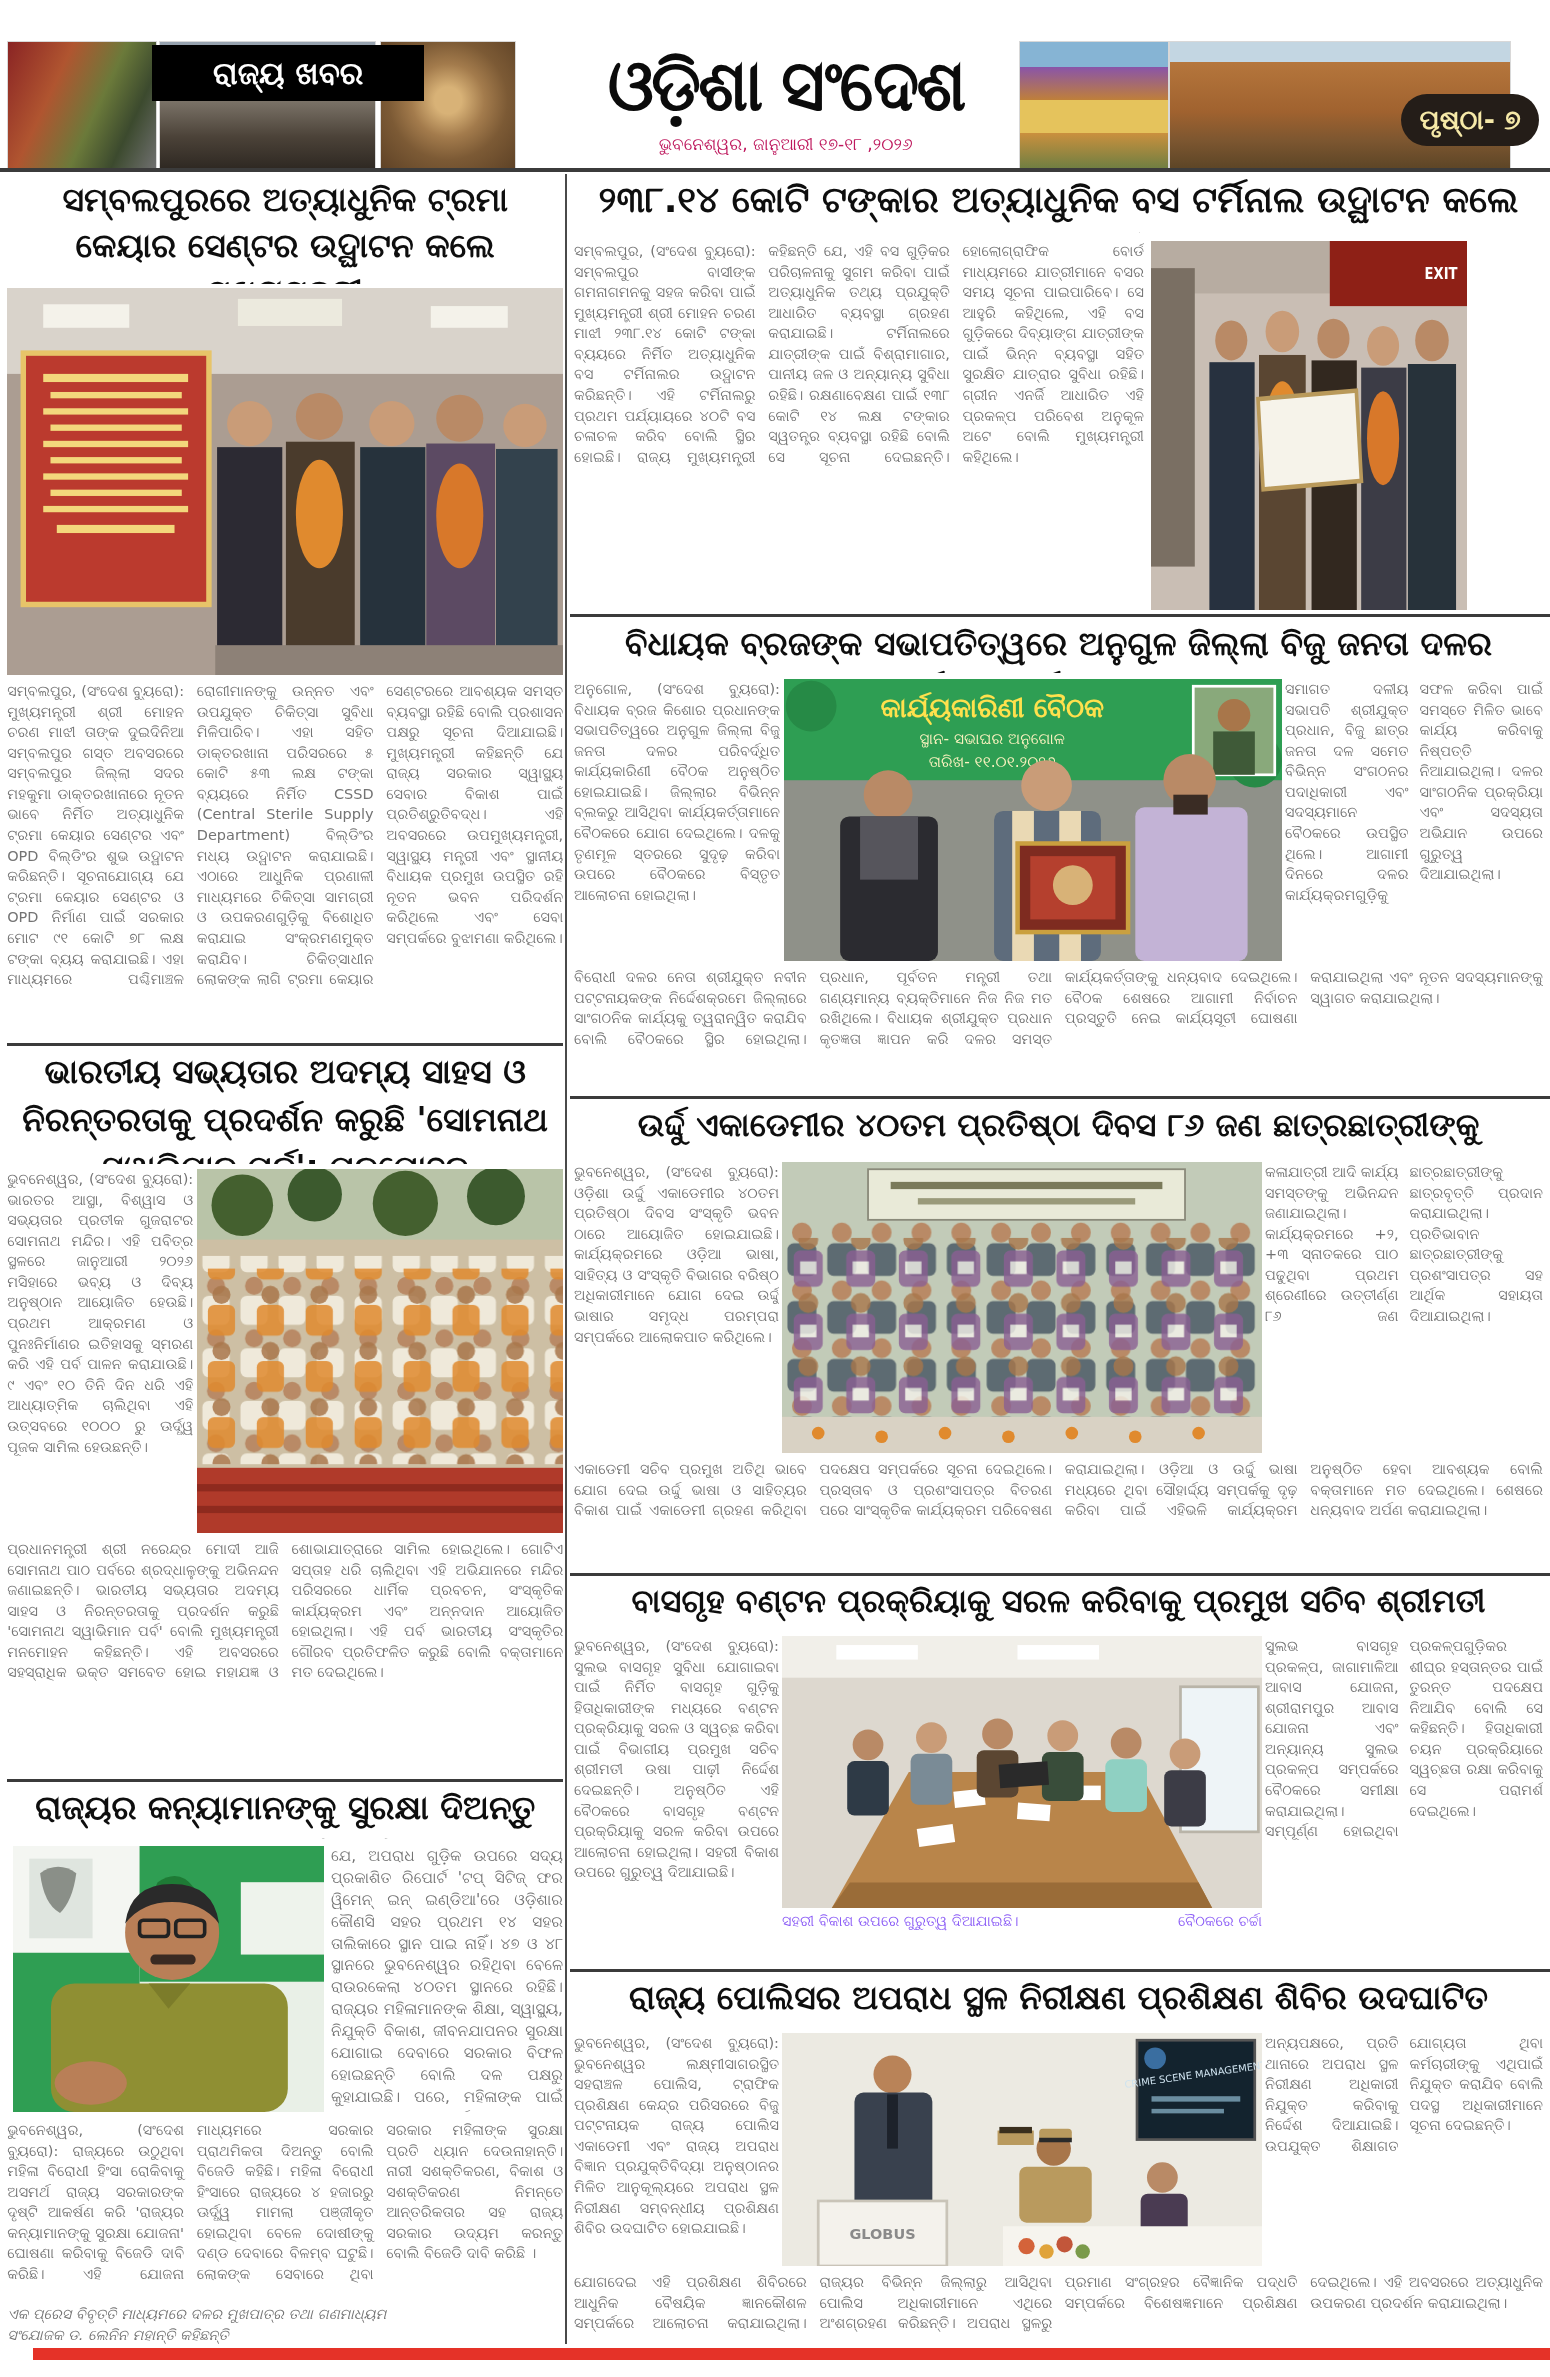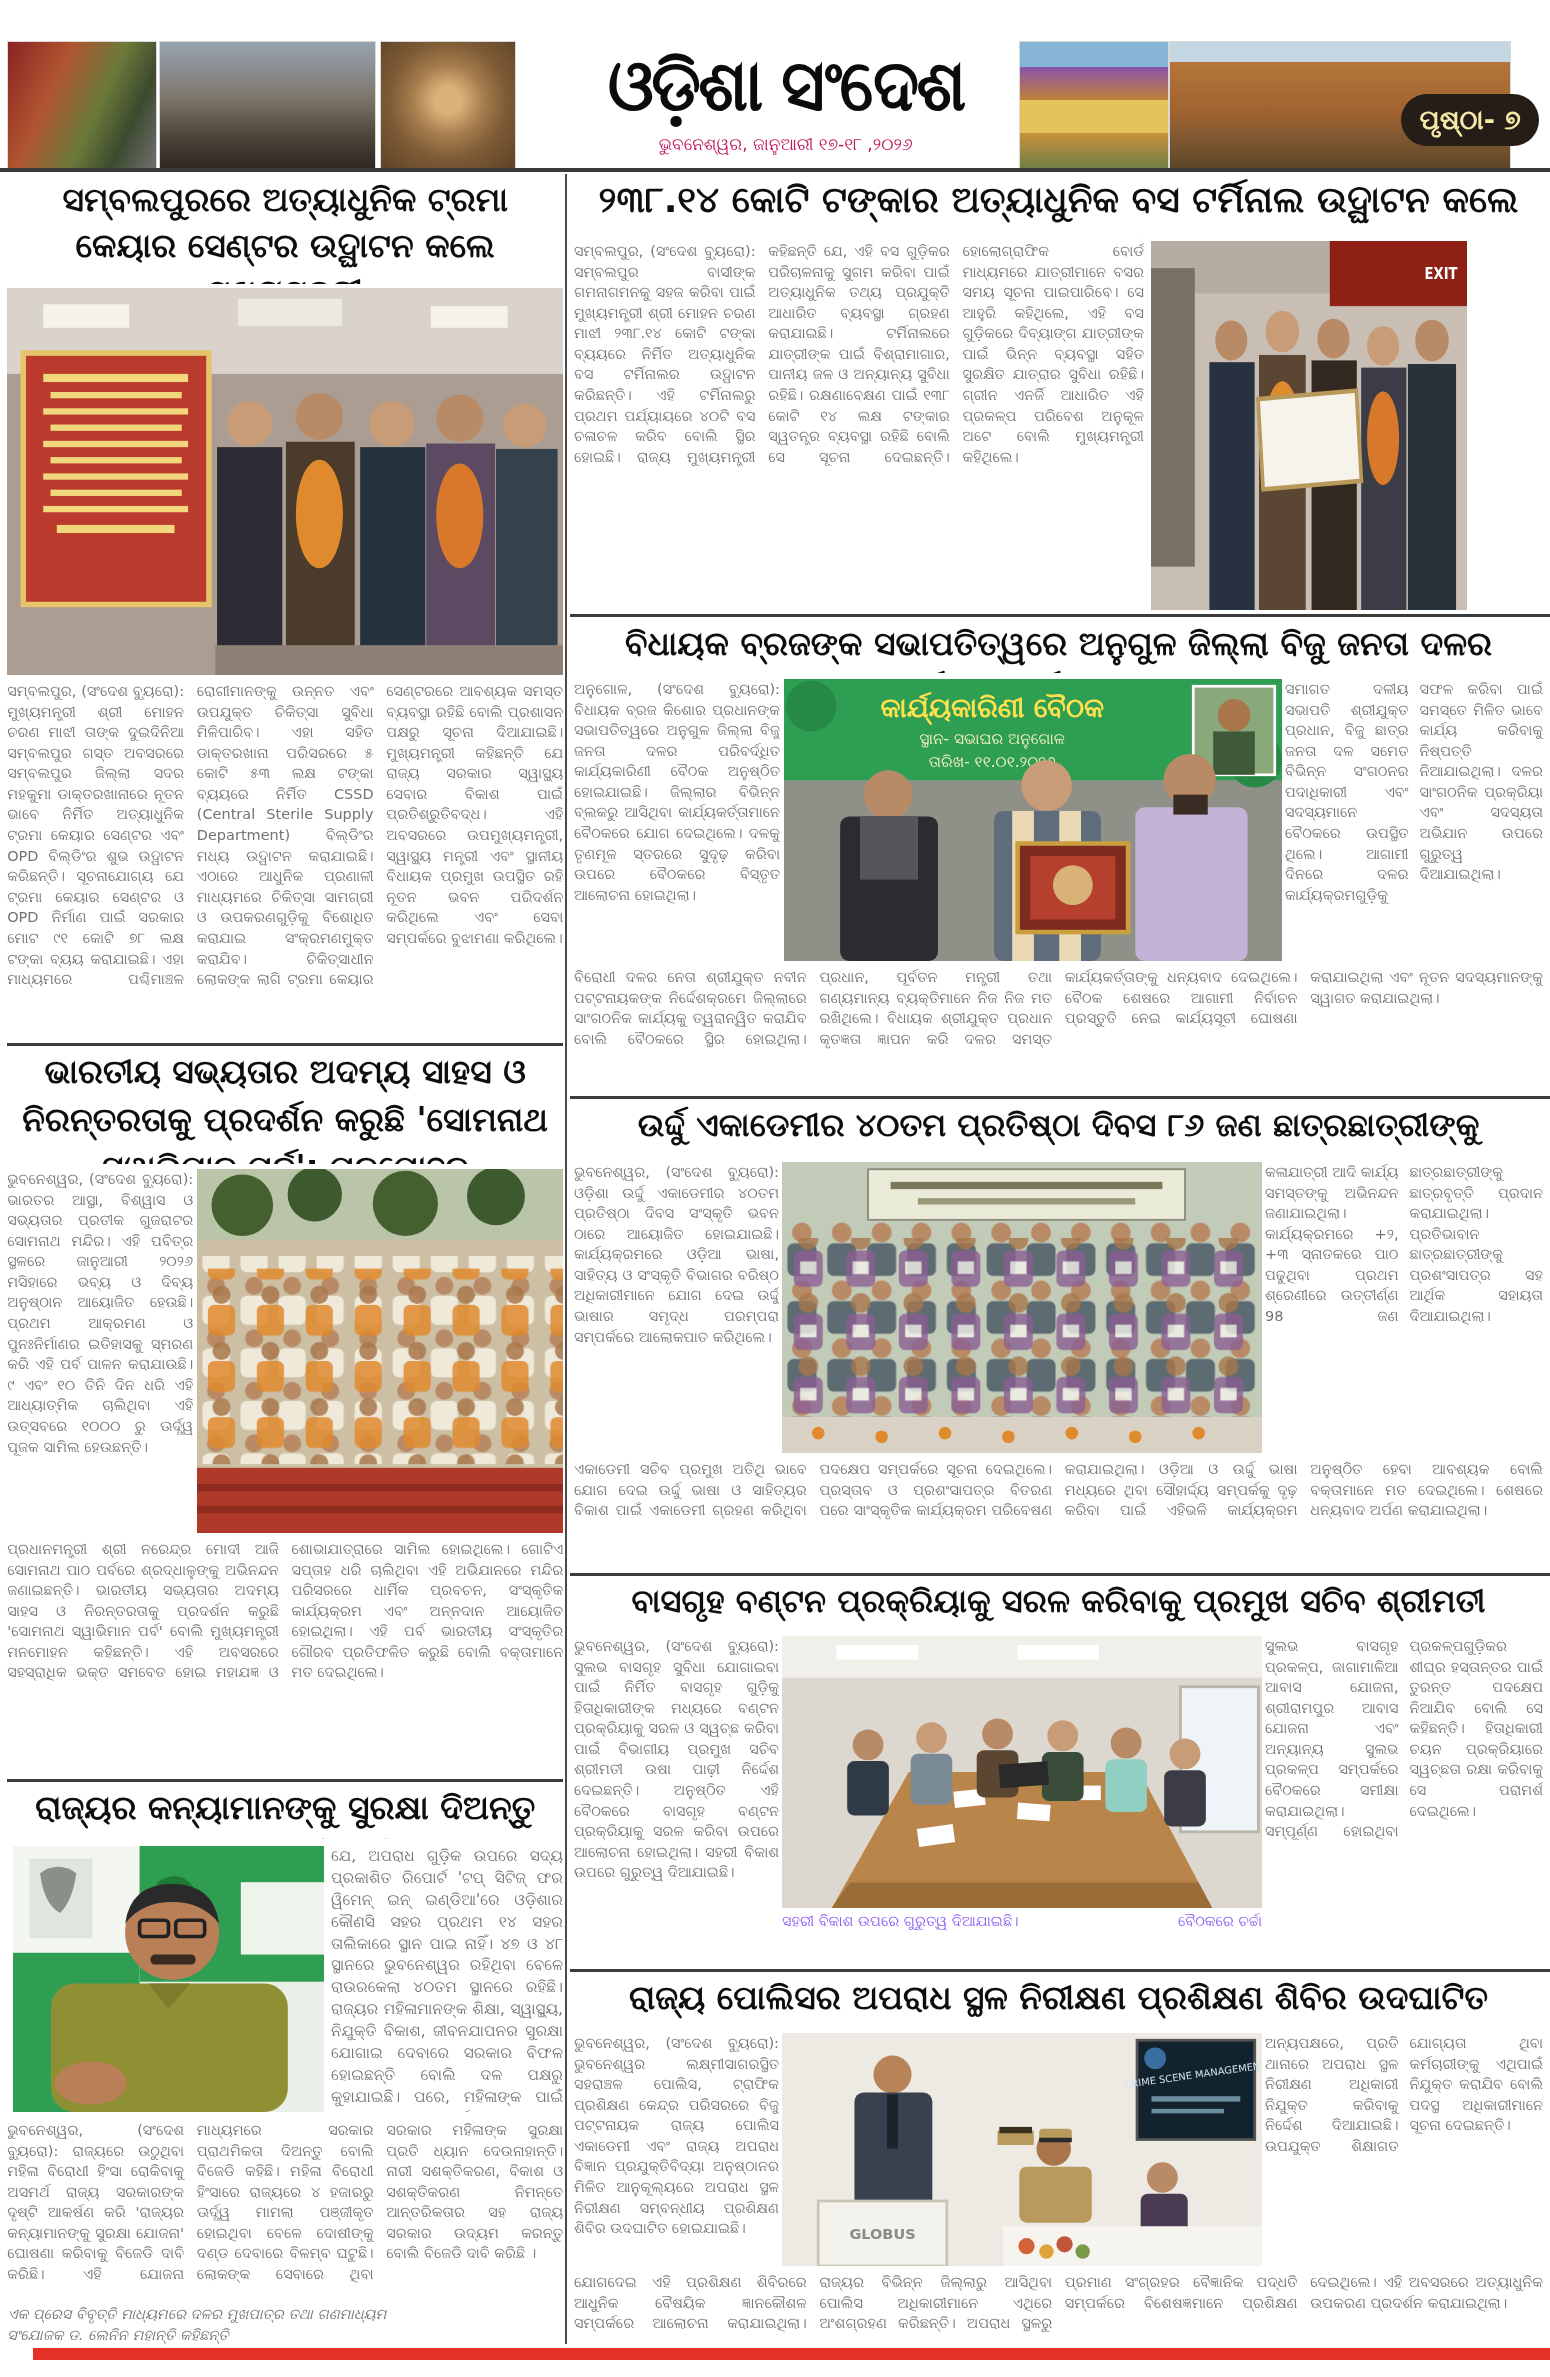--- a/index.html
+++ b/index.html
@@ -22,20 +22,23 @@
               align-items:center;justify-content:center;font-size:27px;font-weight:bold;z-index:4;}
   .caption{font-size:14.5px;color:#8b5cf6;}
   #red-bar{background:#e53228;}
 </style>
 </head>
 <body>
 
 <div class="abs" style="left:7.2px;top:7.2px;width:1536px;height:161px;background:#fff;">
   <div class="abs mast-img" style="left:0;top:34px;width:148px;height:127px;background:linear-gradient(115deg,#8a2424 0%,#b05530 32%,#6b7a3a 58%,#3c4a2e 78%,#707070 100%);"></div>
   <div class="abs mast-img" style="left:152px;top:34px;width:215px;height:127px;background:linear-gradient(#97a3b1 0%,#7d756a 45%,#4b4238 75%,#2e2822 100%);"></div>
+  <div class="abs" id="mast-label" style="left:145px;top:38px;width:272px;height:56px;">
+    <span>ରାଜ୍ୟ ଖବର</span>
+  </div>
   <div class="abs mast-img" style="left:373px;top:34px;width:134px;height:127px;background:radial-gradient(circle at 50% 46%,#d8b277 14%,#a37b4c 38%,#7c5a35 62%,#5e4226 100%);"></div>
   <div class="abs" id="mast-title" style="left:507px;top:40px;width:543px;height:81px;">ଓଡ଼ିଶା ସଂଦେଶ</div>
   <div class="abs" id="mast-dateline" style="left:507px;top:127px;width:543px;height:23.5px;">ଭୁବନେଶ୍ୱର, ଜାନୁଆରୀ ୧୭-୧୮ ,୨୦୨୬</div>
   <div class="abs mast-img" style="left:1012px;top:34px;width:148px;height:127px;background:linear-gradient(#86b4d4 0%,#86b4d4 20%,#8a55a8 20%,#c08038 46%,#e5c35c 46%,#e5c35c 72%,#c9903e 72%,#6e7e42 100%);"></div>
   <div class="abs mast-img" style="left:1162px;top:34px;width:340px;height:127px;background:linear-gradient(#c3d6e2 0%,#c3d6e2 16%,#b5763c 16%,#a0622f 55%,#7c5630 78%,#5c4526 100%);"></div>
   <div class="abs" id="page-badge" style="left:1394px;top:87px;width:138px;height:52px;">
     <span>ପୃଷ୍ଠା- ୭</span>
   </div>
 </div>
 
@@ -220,21 +223,21 @@
         <circle cx="110" cy="304" r="7"></circle>
         <circle cx="180" cy="300" r="7"></circle>
       <circle cx="250" cy="304" r="7"></circle>
         <circle cx="320" cy="300" r="7"></circle>
         <circle cx="390" cy="304" r="7"></circle>
         <circle cx="460" cy="300" r="7"></circle>
     </g>
   </svg>
 </div>
 
-<div class="abs bodytext" style="left:1265px;top:1162px;width:278px;height:291px;column-count:2;column-gap:11px;">କଳାଯାତ୍ରୀ ଆଦି କାର୍ଯ୍ୟ ସମସ୍ତଙ୍କୁ ଅଭିନନ୍ଦନ ଜଣାଯାଇଥିଲା। କାର୍ଯ୍ୟକ୍ରମରେ +୨, +୩ ସ୍ନାତକରେ ପାଠ ପଢୁଥିବା ପ୍ରଥମ ଶ୍ରେଣୀରେ ଉତ୍ତୀର୍ଣ୍ଣ 98 ଜଣ ଛାତ୍ରଛାତ୍ରୀଙ୍କୁ ଛାତ୍ରବୃତ୍ତି ପ୍ରଦାନ କରାଯାଇଥିଲା। ପ୍ରତିଭାବାନ ଛାତ୍ରଛାତ୍ରୀଙ୍କୁ ପ୍ରଶଂସାପତ୍ର ସହ ଆର୍ଥିକ ସହାୟତା ଦିଆଯାଇଥିଲା।</div>
+<div class="abs bodytext" style="left:1265px;top:1162px;width:278px;height:291px;column-count:2;column-gap:11px;">କଳାଯାତ୍ରୀ ଆଦି କାର୍ଯ୍ୟ ସମସ୍ତଙ୍କୁ ଅଭିନନ୍ଦନ ଜଣାଯାଇଥିଲା। କାର୍ଯ୍ୟକ୍ରମରେ +୨, +୩ ସ୍ନାତକରେ ପାଠ ପଢୁଥିବା ପ୍ରଥମ ଶ୍ରେଣୀରେ ଉତ୍ତୀର୍ଣ୍ଣ ୮୬ ଜଣ ଛାତ୍ରଛାତ୍ରୀଙ୍କୁ ଛାତ୍ରବୃତ୍ତି ପ୍ରଦାନ କରାଯାଇଥିଲା। ପ୍ରତିଭାବାନ ଛାତ୍ରଛାତ୍ରୀଙ୍କୁ ପ୍ରଶଂସାପତ୍ର ସହ ଆର୍ଥିକ ସହାୟତା ଦିଆଯାଇଥିଲା।</div>
 
 <div class="abs bodytext" style="left:574px;top:1459px;width:969px;height:110px;column-count:4;">ଏକାଡେମୀ ସଚିବ ପ୍ରମୁଖ ଅତିଥି ଭାବେ ଯୋଗ ଦେଇ ଉର୍ଦ୍ଦୁ ଭାଷା ଓ ସାହିତ୍ୟର ବିକାଶ ପାଇଁ ଏକାଡେମୀ ଗ୍ରହଣ କରିଥିବା ପଦକ୍ଷେପ ସମ୍ପର୍କରେ ସୂଚନା ଦେଇଥିଲେ। ପ୍ରସ୍ତାବ ଓ ପ୍ରଶଂସାପତ୍ର ବିତରଣ ପରେ ସାଂସ୍କୃତିକ କାର୍ଯ୍ୟକ୍ରମ ପରିବେଷଣ କରାଯାଇଥିଲା। ଓଡ଼ିଆ ଓ ଉର୍ଦ୍ଦୁ ଭାଷା ମଧ୍ୟରେ ଥିବା ସୌହାର୍ଦ୍ଦ୍ୟ ସମ୍ପର୍କକୁ ଦୃଢ଼ କରିବା ପାଇଁ ଏହିଭଳି କାର୍ଯ୍ୟକ୍ରମ ଅନୁଷ୍ଠିତ ହେବା ଆବଶ୍ୟକ ବୋଲି ବକ୍ତାମାନେ ମତ ଦେଇଥିଲେ। ଶେଷରେ ଧନ୍ୟବାଦ ଅର୍ପଣ କରାଯାଇଥିଲା।</div>
 
 <div class="abs rule-h" style="left:570px;top:1573px;width:980px;height:2.7px;"></div>
 
 <div class="abs headline" style="left:574px;top:1578px;width:969px;height:52px;font-size:32px;line-height:1.45;">ବାସଗୃହ ବଣ୍ଟନ ପ୍ରକ୍ରିୟାକୁ ସରଳ କରିବାକୁ ପ୍ରମୁଖ ସଚିବ ଶ୍ରୀମତୀ ଉଷାଙ୍କ ନିଷ୍ପତ୍ତି</div>
 
 <div class="abs bodytext" style="left:574px;top:1636px;width:205px;height:312px;">ଭୁବନେଶ୍ୱର, (ସଂଦେଶ ବ୍ୟୁରୋ): ସୁଲଭ ବାସଗୃହ ସୁବିଧା ଯୋଗାଇବା ପାଇଁ ନିର୍ମିତ ବାସଗୃହ ଗୁଡ଼ିକୁ ହିତାଧିକାରୀଙ୍କ ମଧ୍ୟରେ ବଣ୍ଟନ ପ୍ରକ୍ରିୟାକୁ ସରଳ ଓ ସ୍ୱଚ୍ଛ କରିବା ପାଇଁ ବିଭାଗୀୟ ପ୍ରମୁଖ ସଚିବ ଶ୍ରୀମତୀ ଉଷା ପାଢ଼ୀ ନିର୍ଦ୍ଦେଶ ଦେଇଛନ୍ତି। ଅନୁଷ୍ଠିତ ଏହି ବୈଠକରେ ବାସଗୃହ ବଣ୍ଟନ ପ୍ରକ୍ରିୟାକୁ ସରଳ କରିବା ଉପରେ ଆଲୋଚନା ହୋଇଥିଲା। ସହରୀ ବିକାଶ ଉପରେ ଗୁରୁତ୍ୱ ଦିଆଯାଇଛି।</div>
 
 <div class="abs" style="left:782px;top:1636px;width:480px;height:272px;">

